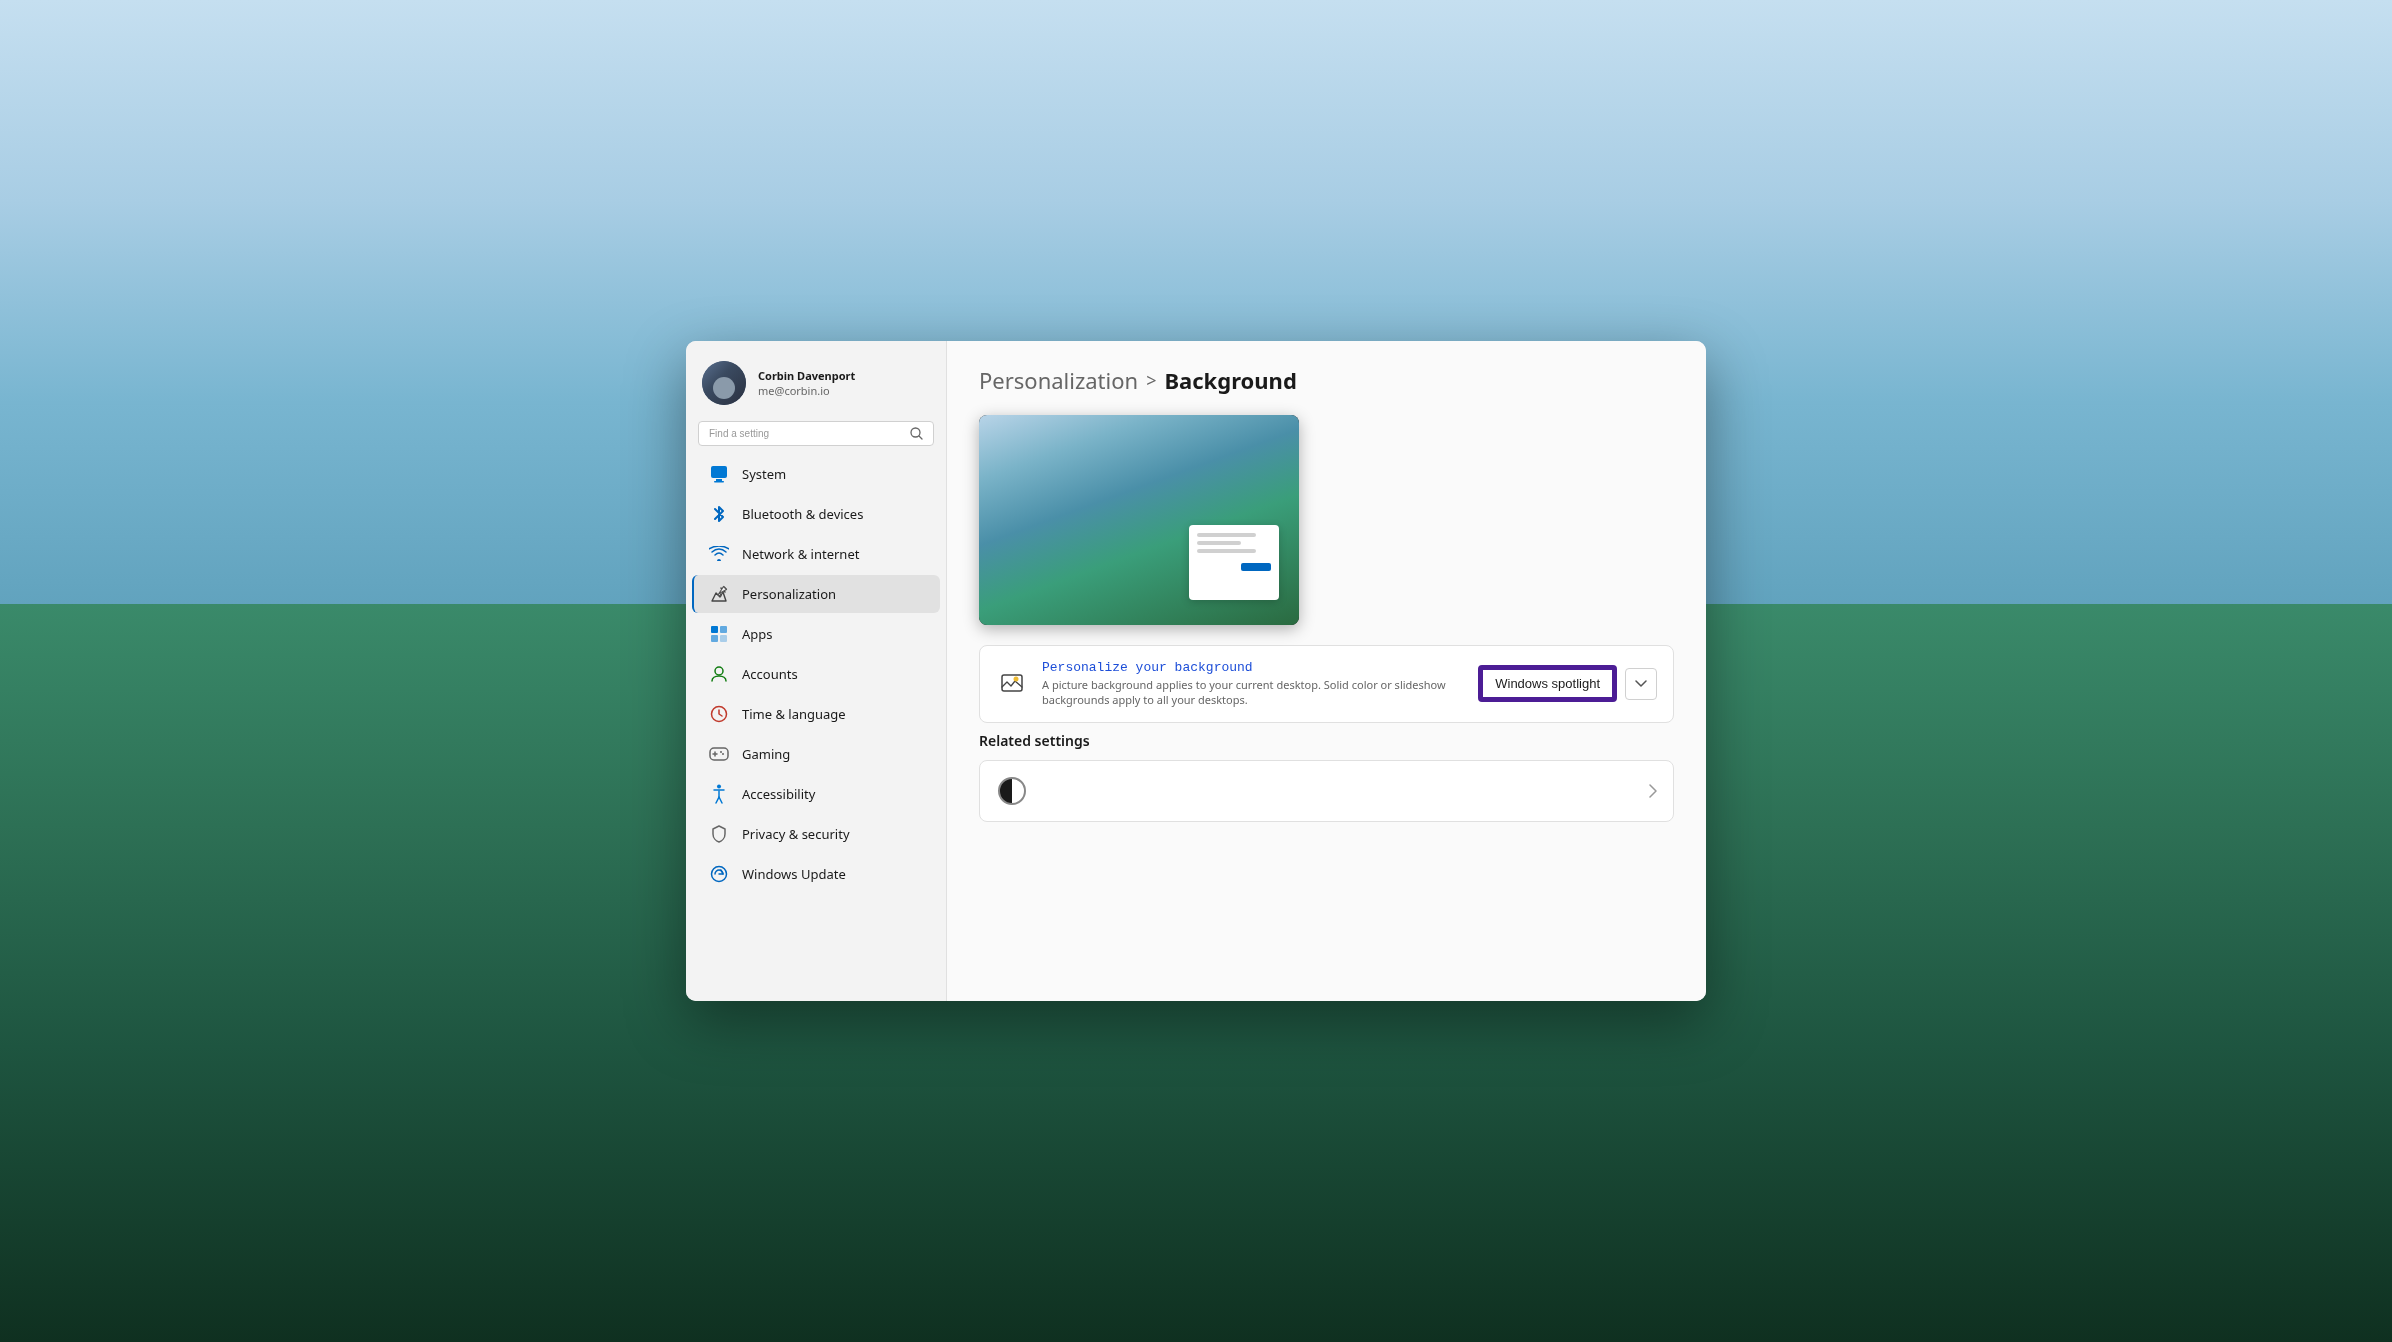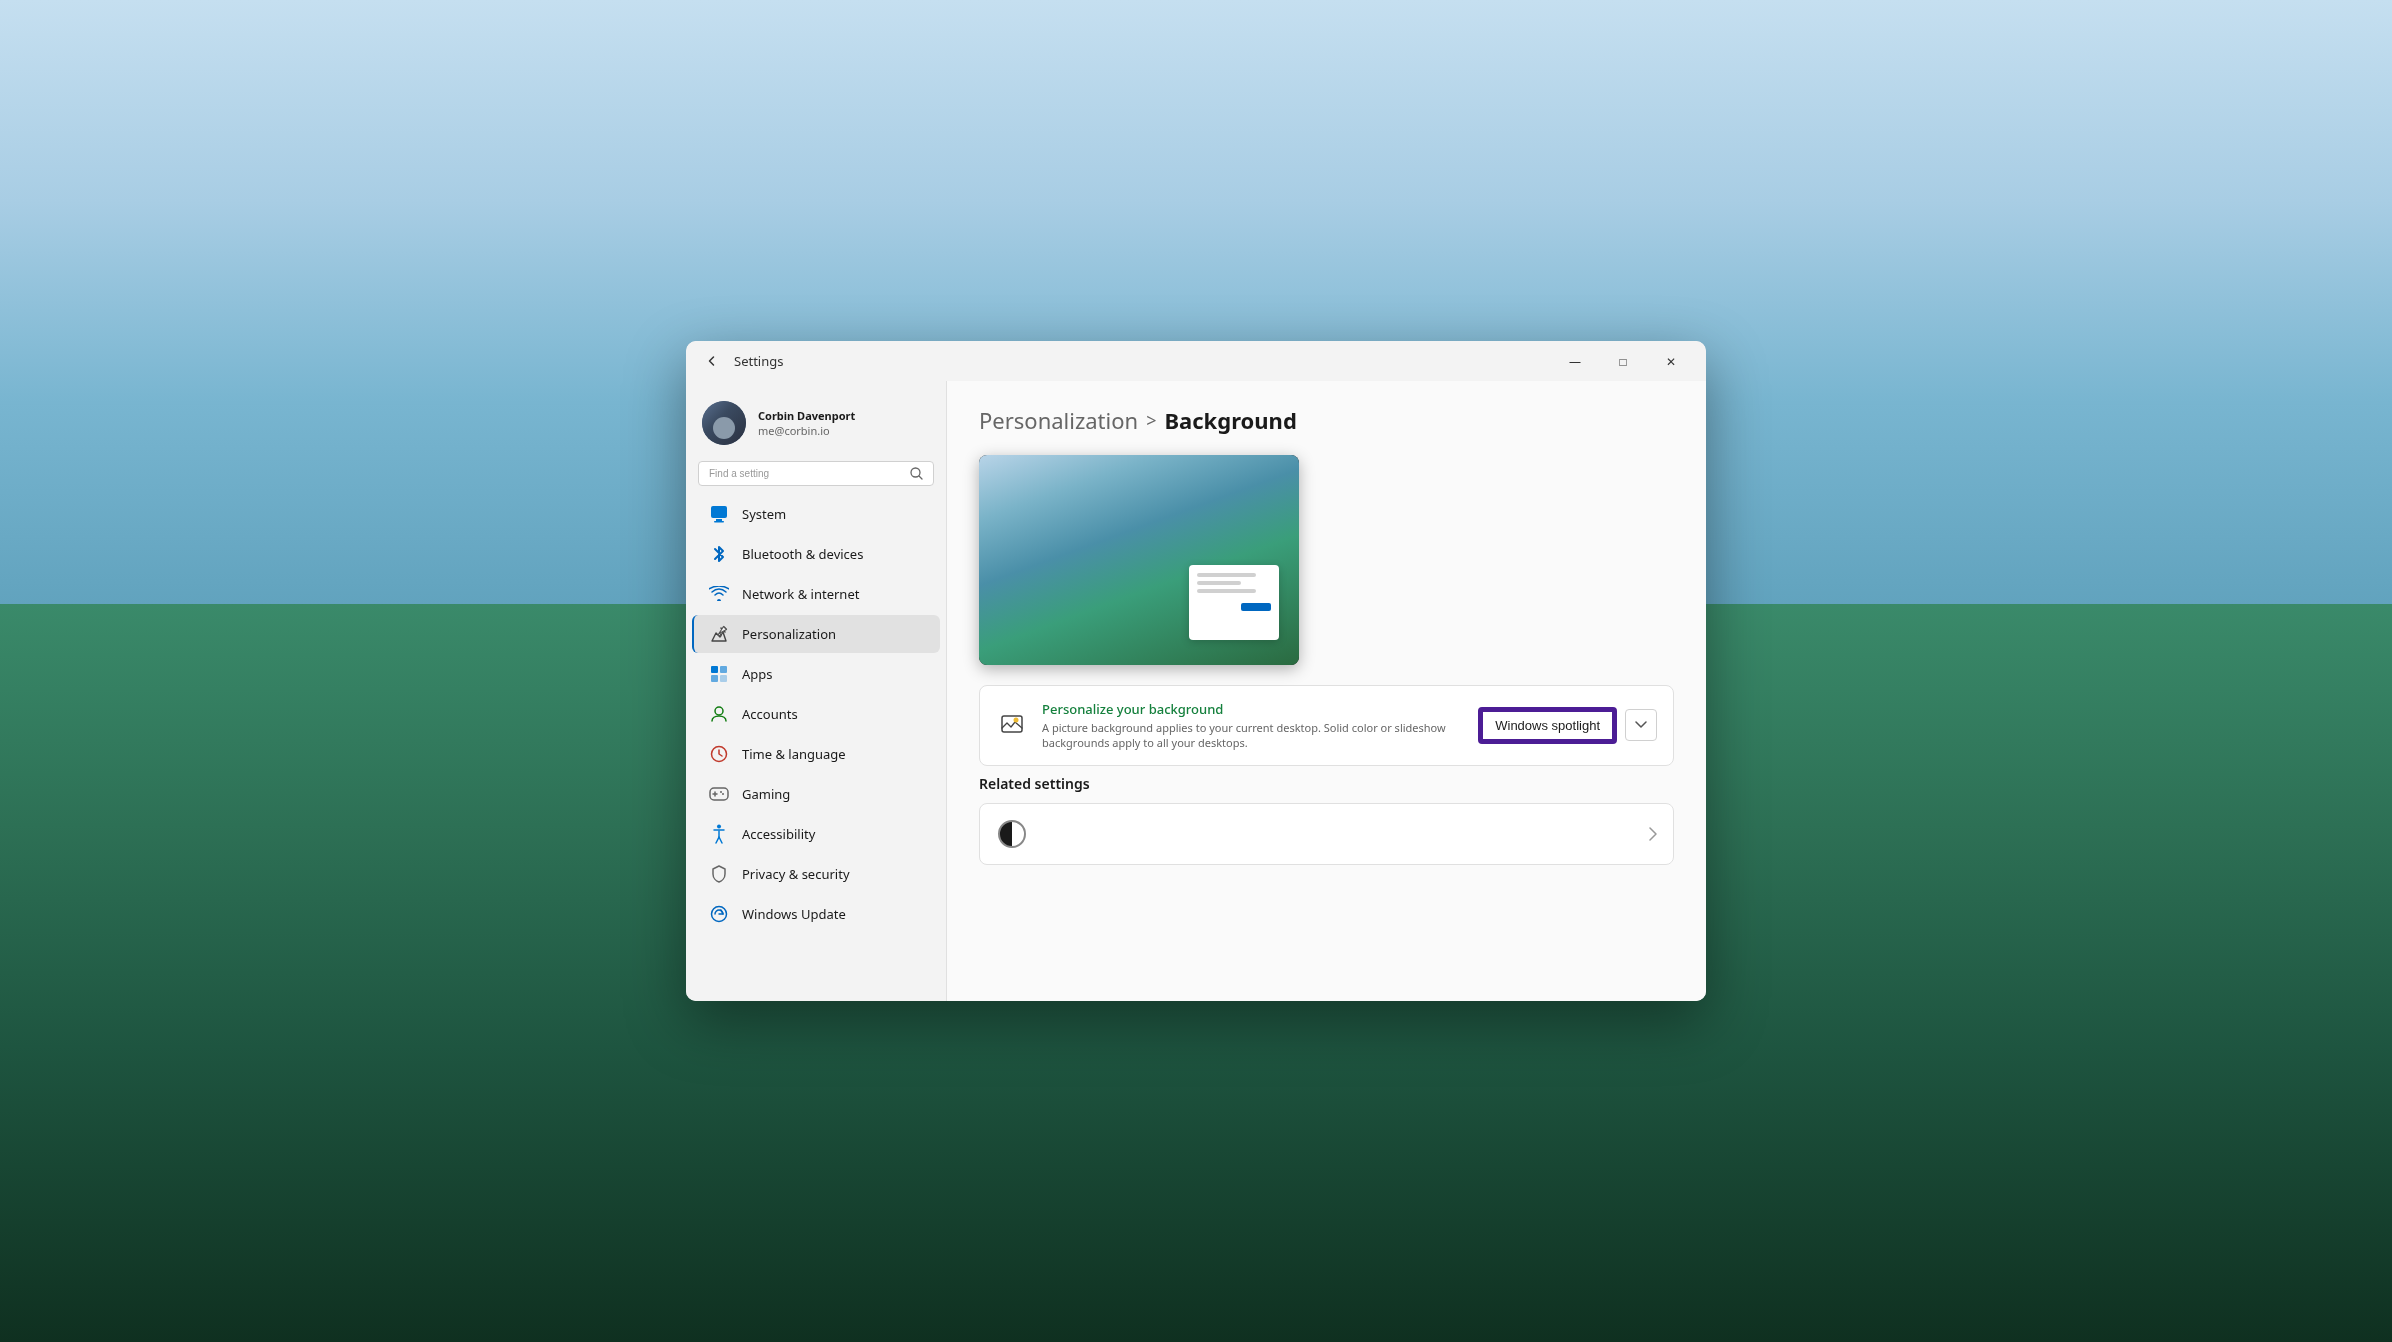--- a/index.html
+++ b/index.html
@@ -269,21 +269,21 @@
       width: 32px;
       height: 32px;
       display: flex;
       align-items: center;
       justify-content: center;
       flex-shrink: 0;
       font-size: 20px;
       color: #444;
     }
     .settings-row-text { flex: 1; }
-    .settings-row-title { font-size: 13px; font-weight: 500; color: #15803d; }
+    .settings-row-title { font-size: 13px; font-weight: 500; color: #1d4ed8; font-family: Liberation Mono, monospace; }
     .settings-row-desc { font-size: 11px; color: #666; margin-top: 2px; line-height: 1.4; }
     .settings-row-control {
       display: flex;
       align-items: center;
       gap: 8px;
       flex-shrink: 0;
     }
     .dropdown-btn {
       display: flex;
       align-items: center;
@@ -332,33 +332,20 @@
     
     svg { display: block; }
   </style>
 </head>
 <body>
 
 <div class="desktop-bg"></div>
 
 <div class="window">
 
-  <div class="titlebar">
-    <div class="titlebar-back">
-      <svg width="12" height="12" viewBox="0 0 12 12" fill="none">
-        <path d="M7.5 2L3.5 6L7.5 10" stroke="#333" stroke-width="1.5" stroke-linecap="round" stroke-linejoin="round"></path>
-      </svg>
-    </div>
-    <span class="titlebar-title">Settings</span>
-    <div class="titlebar-controls">
-      <div class="titlebar-btn minimize">—</div>
-      <div class="titlebar-btn maximize">□</div>
-      <div class="titlebar-btn close">✕</div>
-    </div>
-  </div>
 
   <div class="window-body">
 
     <div class="sidebar">
 
       <div class="user-profile">
         <div class="avatar">
           <div class="avatar-img"></div>
         </div>
         <div class="user-info">

